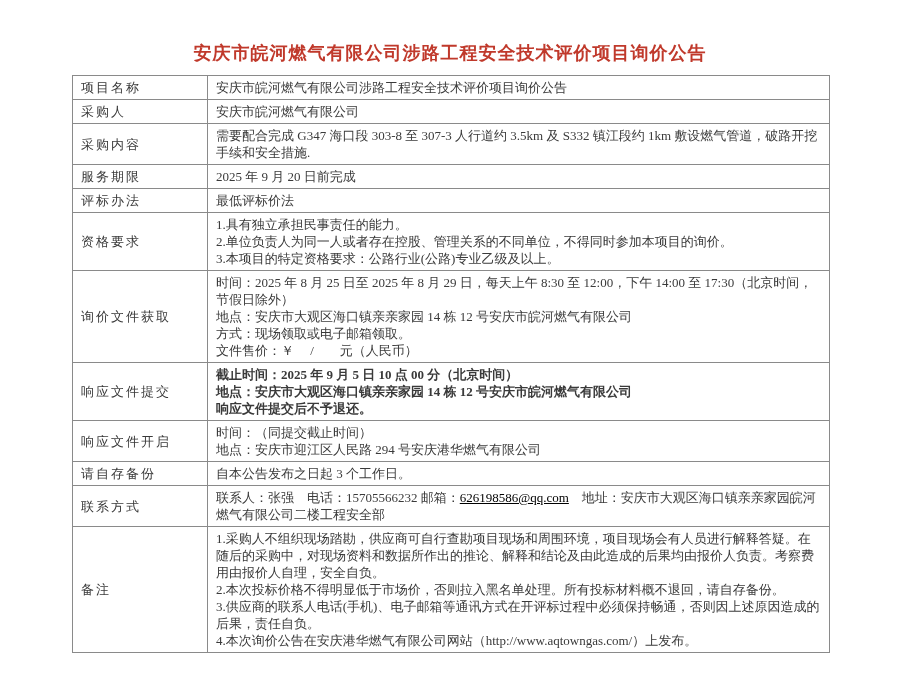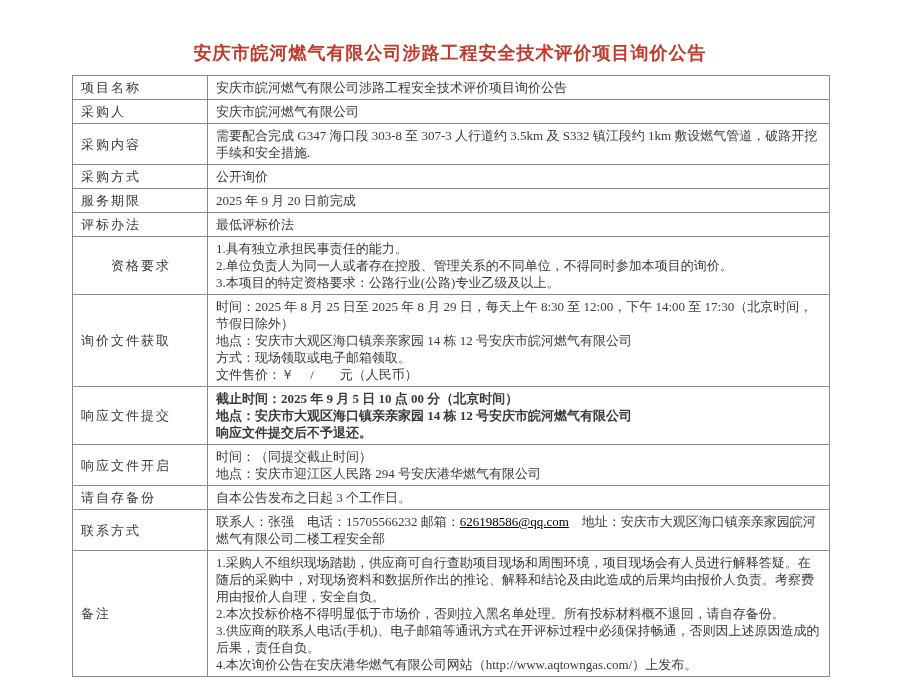--- a/index.html
+++ b/index.html
@@ -82,39 +82,33 @@
             <div class="para"><span>安庆市皖河燃气有限公司</span></div>
           </td>
         </tr>
         <tr>
           <td class="label-cell" style="border-color: rgb(138, 138, 138);">采购内容</td>
           <td class="content-cell" style="border-color: rgb(138, 138, 138);">
             <div class="para"><span>需要配合完成 G347 海口段 303-8 至 307-3 人行道约 3.5km 及 S332 镇江段约 1km 敷设燃气管道，破路开挖手续和安全措施.</span></div>
           </td>
         </tr>
         <tr>
-          <td class="label-cell" style="border-color: rgb(138, 138, 138);">采购方式</td>
-          <td class="content-cell" style="border-color: rgb(138, 138, 138);">
-            <div class="para"><span>公开询价</span></div>
-          </td>
-        </tr>
-        <tr>
           <td class="label-cell" style="border-color: rgb(138, 138, 138);">服务期限</td>
           <td class="content-cell" style="border-color: rgb(138, 138, 138);">
             <div class="para"><span>2025 年 9 月 20 日前完成</span></div>
           </td>
         </tr>
         <tr>
           <td class="label-cell" style="border-color: rgb(138, 138, 138);">评标办法</td>
           <td class="content-cell" style="border-color: rgb(138, 138, 138);">
             <div class="para"><span>最低评标价法</span></div>
           </td>
         </tr>
         <tr>
-          <td class="label-cell" style="border-color: rgb(138, 138, 138); text-align: center;">资格要求</td>
+          <td class="label-cell" style="border-color: rgb(138, 138, 138);">资格要求</td>
           <td class="content-cell" style="border-color: rgb(138, 138, 138);">
             <div class="para"><span>1.具有独立承担民事责任的能力。</span></div>
             <div class="para"><span>2.单位负责人为同一人或者存在控股、管理关系的不同单位，不得同时参加本项目的询价。</span></div>
             <div class="para"><span>3.本项目的特定资格要求：公路行业(公路)专业乙级及以上。</span></div>
           </td>
         </tr>
         <tr>
           <td class="label-cell" style="border-color: rgb(138, 138, 138);">询价文件获取</td>
           <td class="content-cell" style="border-color: rgb(138, 138, 138);">
             <div class="para"><span>时间：2025 年 8 月 25 日至 2025 年 8 月 29 日，每天上午 8:30 至 12:00，下午 14:00 至 17:30（北京时间，节假日除外）</span></div>

